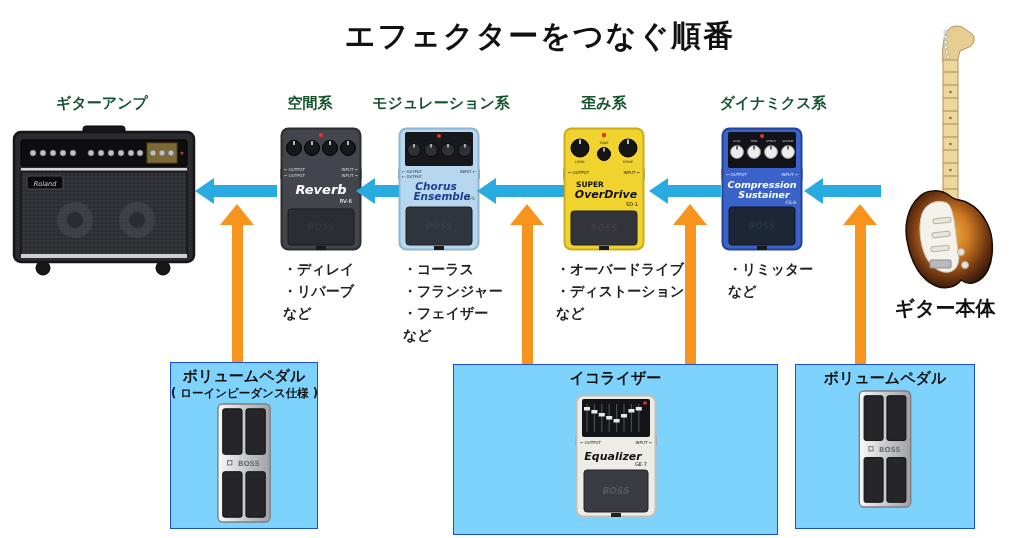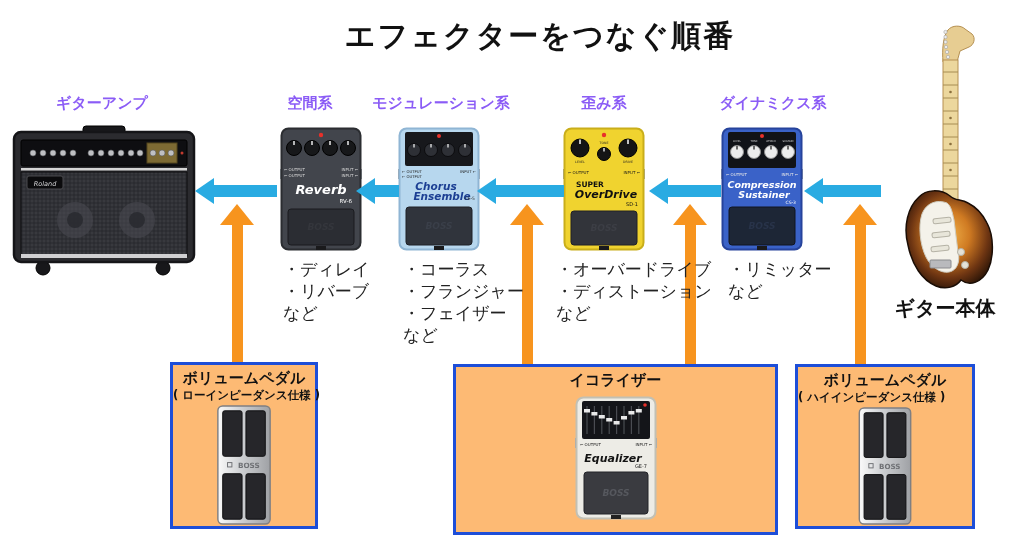--- a/index.html
+++ b/index.html
@@ -2,39 +2,39 @@
 <html><head>
 <meta charset="utf-8">
 <style>
   html,body{margin:0;padding:0;background:#fff;}
   .stage{position:relative;width:1024px;height:538px;background:#ffffff;overflow:hidden;
          font-family:"DejaVu Sans","Liberation Sans",sans-serif;color:#1a1a1a;}
   .abs{position:absolute;}
   .title{position:absolute;left:540px;top:16px;transform:translateX(-50%);
          font-size:30px;font-weight:bold;letter-spacing:2px;white-space:nowrap;color:#111;}
   .cat{position:absolute;top:94px;transform:translateX(-50%);font-size:15px;
-       font-weight:bold;white-space:nowrap;color:#8b5cf6;}
+       font-weight:bold;white-space:nowrap;color:#14532d;}
   .guitar-label{position:absolute;left:945px;top:295px;transform:translateX(-50%);
        font-size:20px;font-weight:bold;white-space:nowrap;color:#111;}
-  .ex-list{position:absolute;font-size:17px;font-weight:400;line-height:22px;
+  .ex-list{position:absolute;font-size:14px;font-weight:700;line-height:22px;
        white-space:nowrap;color:#222;}
   
   .barrow{position:absolute;top:178px;height:26px;}
   .barrow .head{position:absolute;left:0;top:0;width:0;height:0;
        border-top:13px solid transparent;border-bottom:13px solid transparent;
        border-right:19px solid #29ABE2;}
   .barrow .shaft{position:absolute;left:18px;right:0;top:7px;height:12px;background:#29ABE2;}
   
   .oarrow{position:absolute;width:34px;}
   .oarrow .head{width:0;height:0;margin:0 auto;
        border-left:17px solid transparent;border-right:17px solid transparent;
        border-bottom:21px solid #F7941E;}
   .oarrow .stem{width:11px;margin:0 auto;background:#F7941E;height:calc(100% - 21px);}
   
-  .obox{position:absolute;border:3px solid #1d4ed8;background:#fdba74;box-sizing:border-box;}
+  .obox{position:absolute;border:1px solid #1d4ed8;background:#7dd3fc;box-sizing:border-box;}
   .obox .btitle{text-align:center;font-size:15px;font-weight:bold;margin-top:4px;
        white-space:nowrap;color:#111;}
   .obox .bsub{text-align:left;font-size:11.5px;font-weight:bold;margin-top:0px;
        white-space:nowrap;color:#111;}
   .box-cols{display:flex;width:100%;height:100%;}
   .box-col{flex:1;display:flex;flex-direction:column;align-items:center;}
   .pedal-img{display:block;}
   svg text{font-family:"DejaVu Sans","Liberation Sans",sans-serif;}
 </style>
 </head>
@@ -375,21 +375,20 @@
           <rect x="9" y="76" width="64" height="42" rx="3" fill="#3a3b40" stroke="#232428"></rect>
           <text x="41" y="100" font-size="9" font-weight="bold" font-style="italic" fill="#56585e" text-anchor="middle">BOSS</text>
           <rect x="36" y="119" width="10" height="4" fill="#222"></rect>
         </svg>
       </div>
     </div>
   </div>
 
   <div class="obox" style="left:795px;top:364px;width:180px;height:165px">
     <div class="btitle">ボリュームペダル</div>
-    <div class="bsub">( ハイインピーダンス仕様 )</div>
     <svg class="pedal-img" style="margin:2px auto 0" width="56" height="118" viewBox="0 0 56 124">
       <rect x="1" y="1" width="54" height="122" rx="5" fill="url(#chromeG)" stroke="#7f7f82" stroke-width="1.5"></rect>
       <g fill="#26262a" stroke="#0f0f11">
         <rect x="6" y="6" width="20" height="47" rx="2"></rect>
           <rect x="30" y="6" width="20" height="47" rx="2"></rect>
         <rect x="6" y="71" width="20" height="47" rx="2"></rect>
           <rect x="30" y="71" width="20" height="47" rx="2"></rect>
       </g>
       <rect x="11" y="59.5" width="4.5" height="4.5" fill="none" stroke="#6f7175" stroke-width="1"></rect>
       <text x="33" y="65" font-size="7.5" font-weight="bold" fill="#6f7175" text-anchor="middle">BOSS</text>

